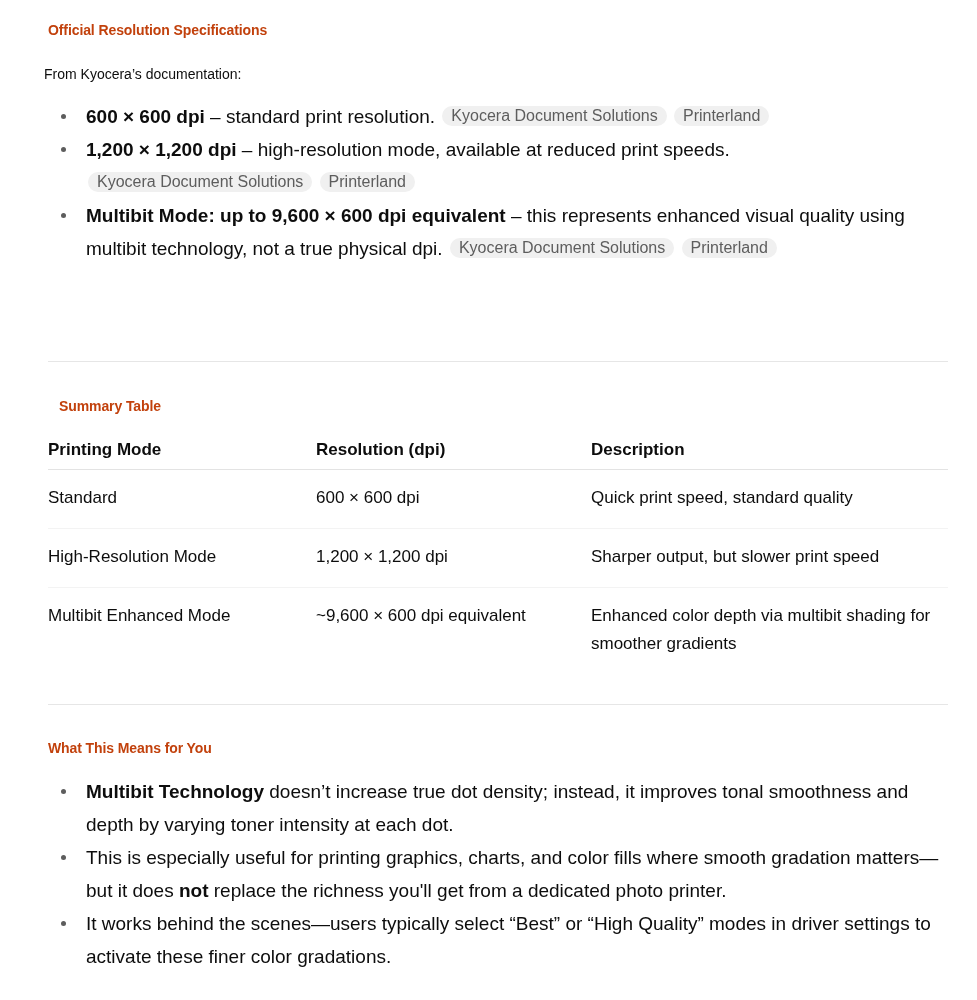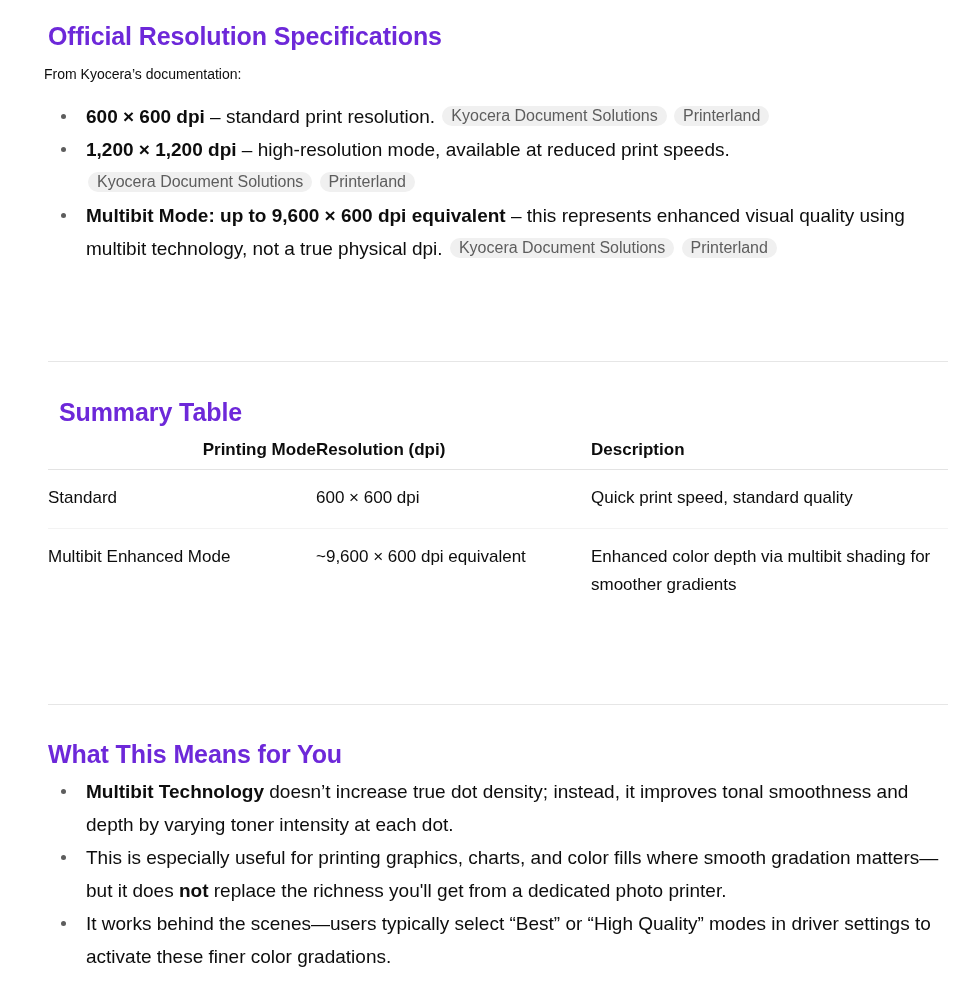--- a/index.html
+++ b/index.html
@@ -3,22 +3,22 @@
 <meta charset="utf-8">
 <style>
   html, body { margin: 0; padding: 0; background: #ffffff; }
   body {
     width: 977px; height: 1000px; overflow: hidden;
     font-family: "Liberation Sans", "DejaVu Sans", sans-serif;
     color: #0d0d0d;
   }
   .page { position: relative; padding: 0 29px 0 48px; }
   h2 {
-    font-size: 25px; font-weight: 600; margin: 0;
-    letter-spacing: -0.1px; color: #6d28d9; text-align: center;
+    font-size: 14px; font-weight: 600; margin: 0;
+    letter-spacing: -0.1px; color: #c2410c; text-align: center;
   }
   .h-official { position: absolute; top: 22px; left: 48px; }
   .intro { position: absolute; top: 66px; left: 44px; font-size: 14px; }
   ul { list-style: none; margin: 0; padding: 0; }
   ul li {
     position: relative; padding-left: 38px; font-size: 19px;
     line-height: 33px; color: #0d0d0d;
   }
   ul li::before {
     content: ""; position: absolute; left: 13px; top: 14px;
@@ -34,21 +34,21 @@
   .list1 { position: absolute; top: 100px; left: 48px; width: 900px; }
   .hr { position: absolute; left: 48px; width: 900px; height: 1px; background: #e6e6e6; }
   .h-summary { position: absolute; top: 398px; left: 48px; margin-left: 11px; }
   table {
     position: absolute; top: 432px; left: 48px; width: 900px;
     border-collapse: collapse; font-size: 17px;
   }
   th { text-align: left; font-weight: 600; padding: 8px 0 9px 0; border-bottom: 1px solid #e3e3e3; }
   td { padding: 14px 0 16px 0; vertical-align: top; line-height: 28px; border-bottom: 1px solid #f3f3f3; }
   tr:last-child td { border-bottom: none; }
-  .c1 { width: 268px; text-align: right; } .c2 { width: 275px; }
+  .c1 { width: 268px; } .c2 { width: 275px; }
   .h-means { position: absolute; top: 740px; left: 48px; }
   .list2 { position: absolute; top: 775px; left: 48px; width: 905px; }
 </style>
 </head>
 <body>
 
 <div class="page">
 
   <h2 class="h-official">Official Resolution Specifications</h2>
   <div class="intro">From Kyocera’s documentation:</div>
@@ -83,20 +83,25 @@
         <th>Description</th>
       </tr>
     </thead>
     <tbody>
       <tr>
         <td>Standard</td>
         <td>600 × 600 dpi</td>
         <td>Quick print speed, standard quality</td>
       </tr>
       <tr>
+        <td>High-Resolution Mode</td>
+        <td>1,200 × 1,200 dpi</td>
+        <td>Sharper output, but slower print speed</td>
+      </tr>
+      <tr>
         <td>Multibit Enhanced Mode</td>
         <td>~9,600 × 600 dpi equivalent</td>
         <td>Enhanced color depth via multibit shading for smoother gradients</td>
       </tr>
     </tbody>
   </table>
 
   <div class="hr" style="top:704px;"></div>
 
   <h2 class="h-means">What This Means for You</h2>

